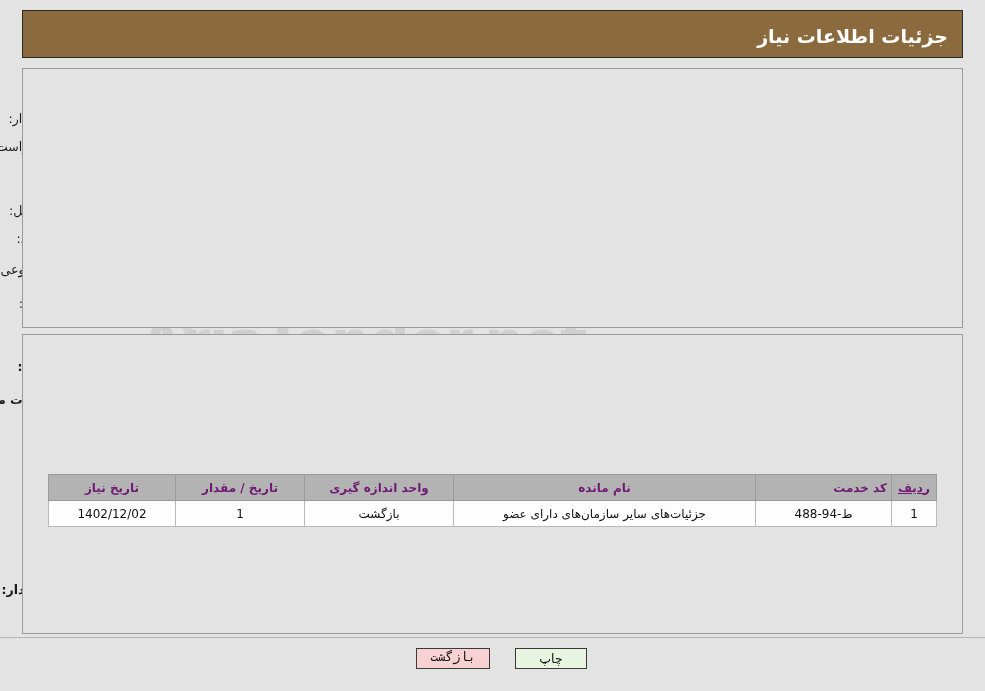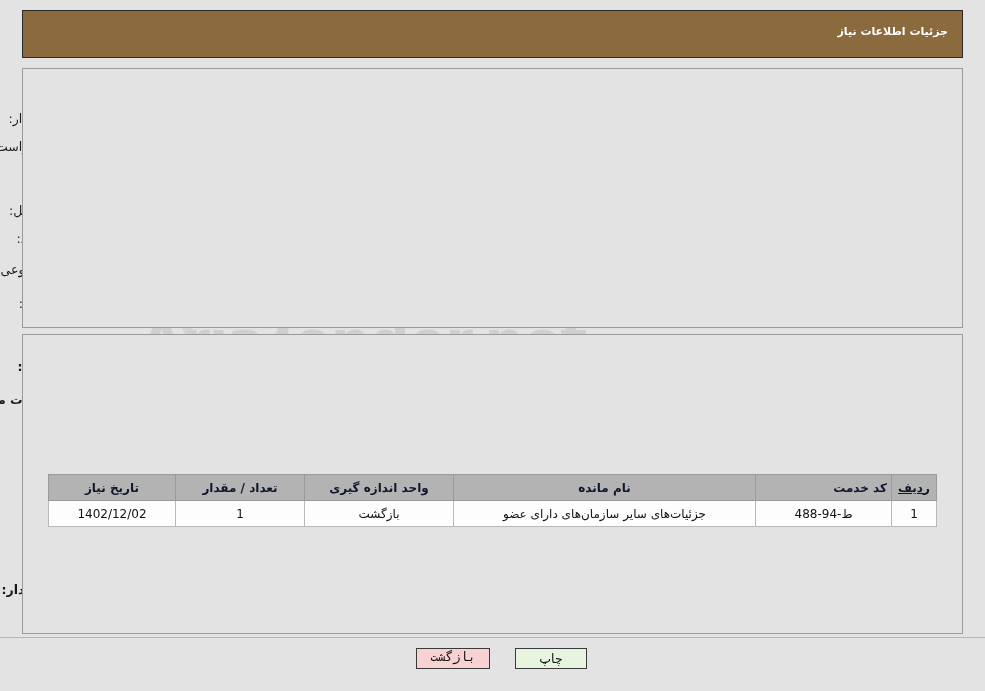--- a/index.html
+++ b/index.html
@@ -54,21 +54,21 @@
     width: 941px; height: 48px;
     background: #8b6b3e;
     border: 1px solid #2b2b2b;
     box-sizing: border-box;
     z-index: 3;
   }
   .header-title {
     position: absolute;
     right: 14px; top: 14px;
     color: #ffffff;
-    font-size: 11px;
+    font-size: 19px;
     font-weight: bold;
   }
 
   
   .panel {
     position: absolute;
     left: 22px;
     width: 941px;
     box-sizing: border-box;
     border: 1px solid #9a9a9a;
@@ -168,21 +168,21 @@
     position: absolute;
     left: 48px; top: 474px;
     width: 889px;
     border-collapse: collapse;
     font-size: 12px;
     z-index: 4;
   }
   .tbl th {
     background: #b3b3b3;
     border: 1px solid #9a9a9a;
-    color: #0f172a;
+    color: #701a75;
     font-weight: bold;
     height: 25px;
     padding: 0 4px;
     text-align: center;
     white-space: nowrap;
   }
   .tbl td {
     background: #fdfdfd;
     border: 1px solid #b9b9b9;
     height: 25px;
@@ -296,21 +296,21 @@
   <div class="lbl bold" style="right:878px; top:440px;">گروه خدمت:</div>
   <div class="fld rtl-right" style="right:178px; top:437px; left:175px; height:22px; line-height:20px;">سایر فعالیت‌های خدماتی</div>
 
   <table class="tbl">
     <thead>
       <tr>
         <th style="width:36px;text-decoration:underline;">ردیف</th>
         <th style="width:127px;text-align:right;">کد خدمت</th>
         <th>نام مانده</th>
         <th style="width:140px;">واحد اندازه گیری</th>
-        <th style="width:120px;">تعداد / مقدار</th>
+        <th style="width:120px;">تاریخ / مقدار</th>
         <th style="width:118px;">تاریخ نیاز</th>
       </tr>
     </thead>
     <tbody>
       <tr>
         <td>1</td>
         <td>ط-94-488</td>
         <td>جزئیات‌های سایر سازمان‌های دارای عضو</td>
         <td>بازگشت</td>
         <td>1</td>

